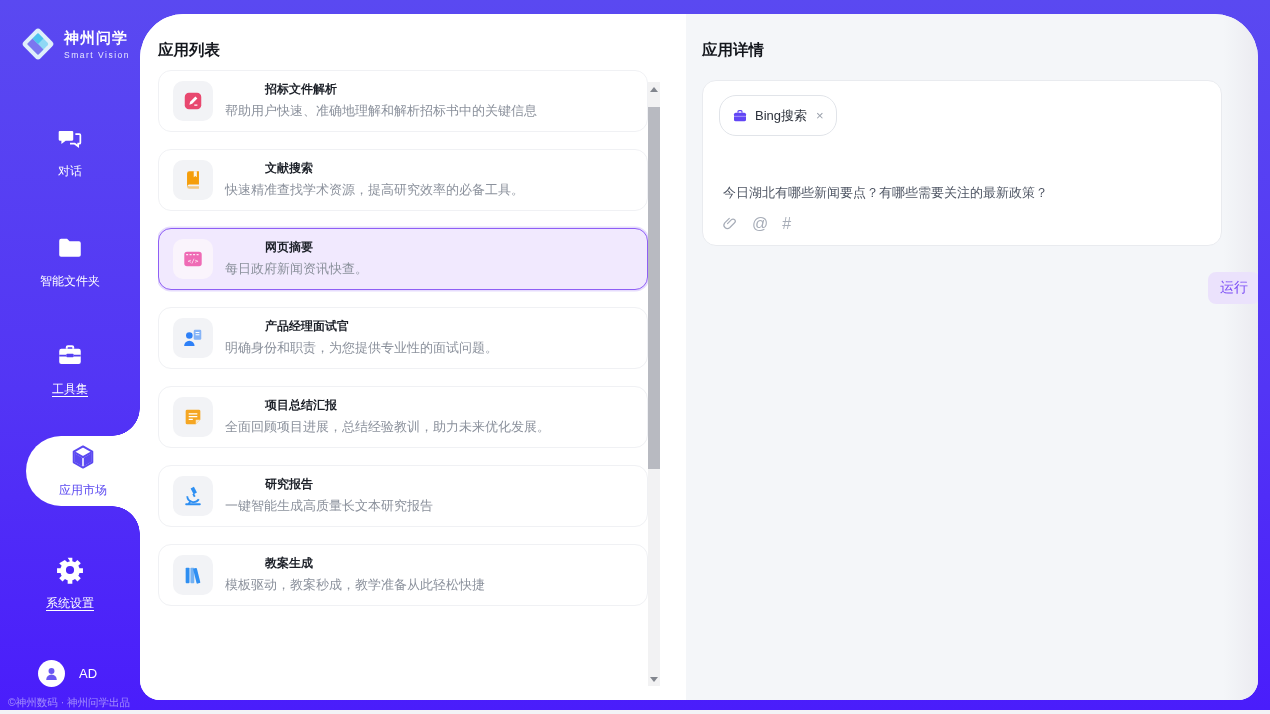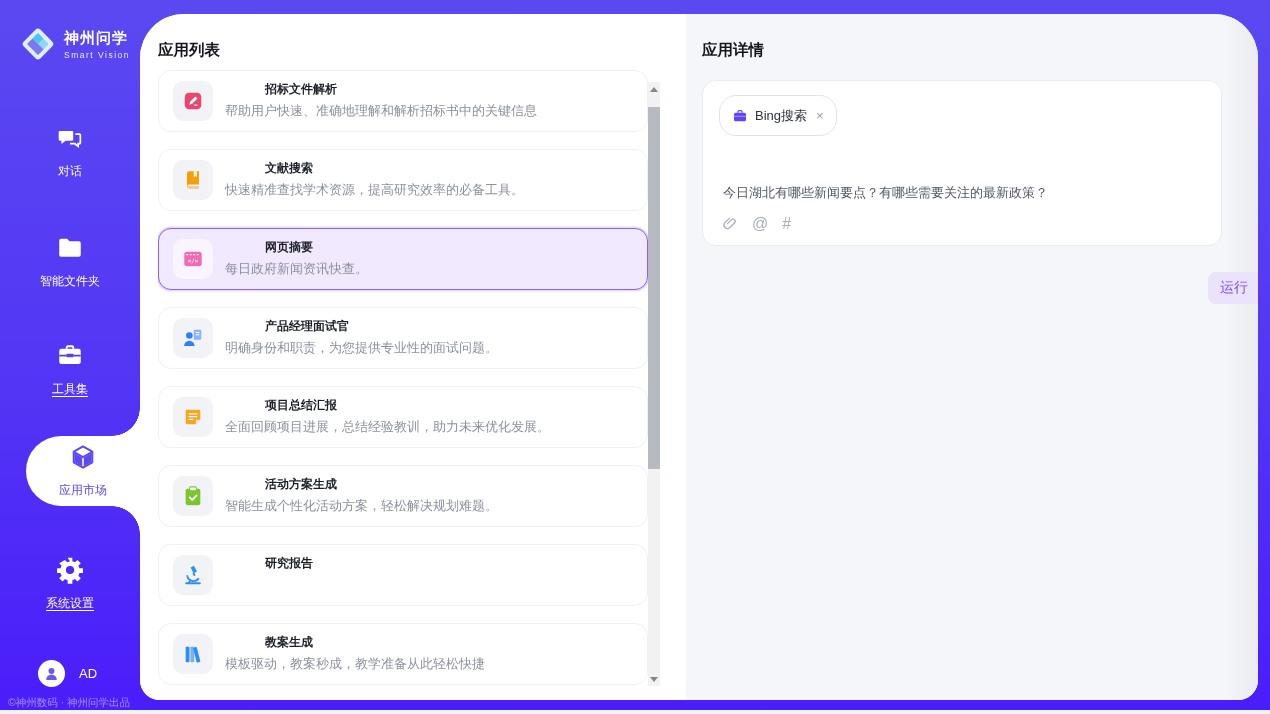--- a/index.html
+++ b/index.html
@@ -238,38 +238,28 @@
               <path d="M15 20v-5h5z" fill="#fff" opacity=".75"></path>
               <path d="M7.3 8.7h9.4M7.3 11.7h9.4M7.3 14.7h4.5" stroke="#fff" stroke-width="1.4"></path>
             </svg>
           </div>
           <div class="app-title">项目总结汇报</div>
           <div class="app-desc">全面回顾项目进展，总结经验教训，助力未来优化发展。</div>
         </div>
         <div class="app-card">
           <div class="app-icon-box">
             <svg viewBox="0 0 24 24">
-              <rect x="4" y="4" width="16" height="18" rx="2" fill="#7bc62d"></rect>
-              <rect x="8.3" y="2" width="7.4" height="4.2" rx="1.2" fill="#fff" stroke="#7bc62d" stroke-width="1.2"></rect>
-              <path d="M8.4 13.6l2.7 2.7 4.9-4.9" fill="none" stroke="#fff" stroke-width="2" stroke-linecap="round"></path>
-            </svg>
-          </div>
-          <div class="app-title">活动方案生成</div>
-          <div class="app-desc">智能生成个性化活动方案，轻松解决规划难题。</div>
-        </div>
-        <div class="app-card">
-          <div class="app-icon-box">
-            <svg viewBox="0 0 24 24">
               <path d="M9.4 3.7L13 1.8l3.3 6.3-3.6 1.9z" fill="#2e8ff2"></path>
               <path d="M12.2 9.6l1.7 3.2" stroke="#2e8ff2" stroke-width="2"></path>
               <path d="M5.7 12.3a6.9 6.9 0 0012.6 3.3" fill="none" stroke="#2e8ff2" stroke-width="2"></path>
               <path d="M4.5 21h15M9.2 17.6L7 21" stroke="#2e8ff2" stroke-width="2" stroke-linecap="round"></path>
             </svg>
           </div>
           <div class="app-title">研究报告</div>
+          <div class="app-desc">一键智能生成高质量长文本研究报告</div>
         </div>
         <div class="app-card">
           <div class="app-icon-box">
             <svg viewBox="0 0 24 24">
               <rect x="4" y="4" width="4.2" height="17" rx="1" fill="#2e8ff2"></rect>
               <rect x="9.2" y="4" width="4.2" height="17" rx="1" fill="#2e8ff2" opacity=".65"></rect>
               <rect x="14" y="4.4" width="4.2" height="17" rx="1" fill="#2e8ff2" transform="rotate(-14 16 13)"></rect>
             </svg>
           </div>
           <div class="app-title">教案生成</div>

